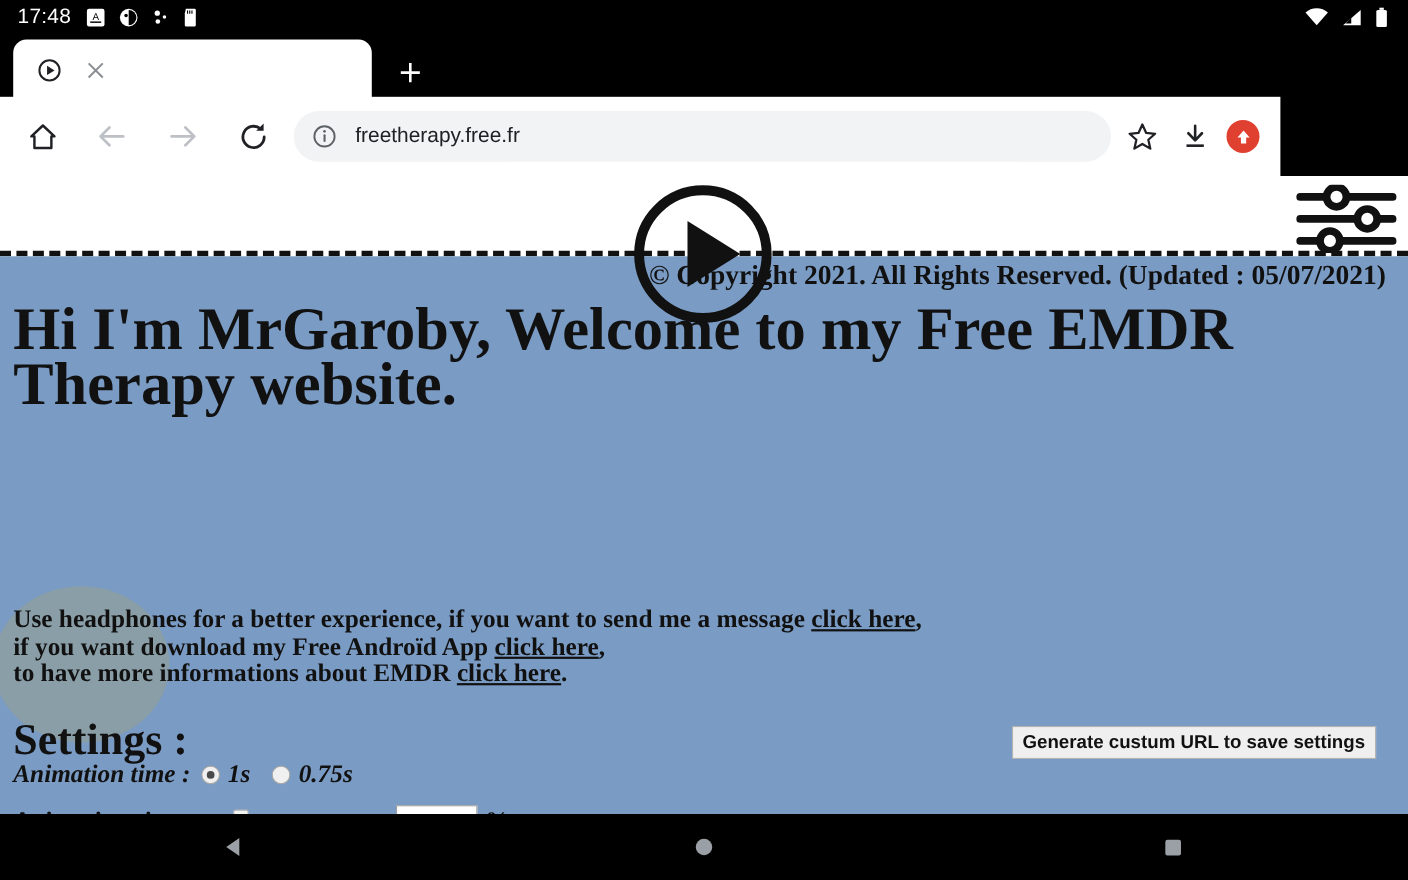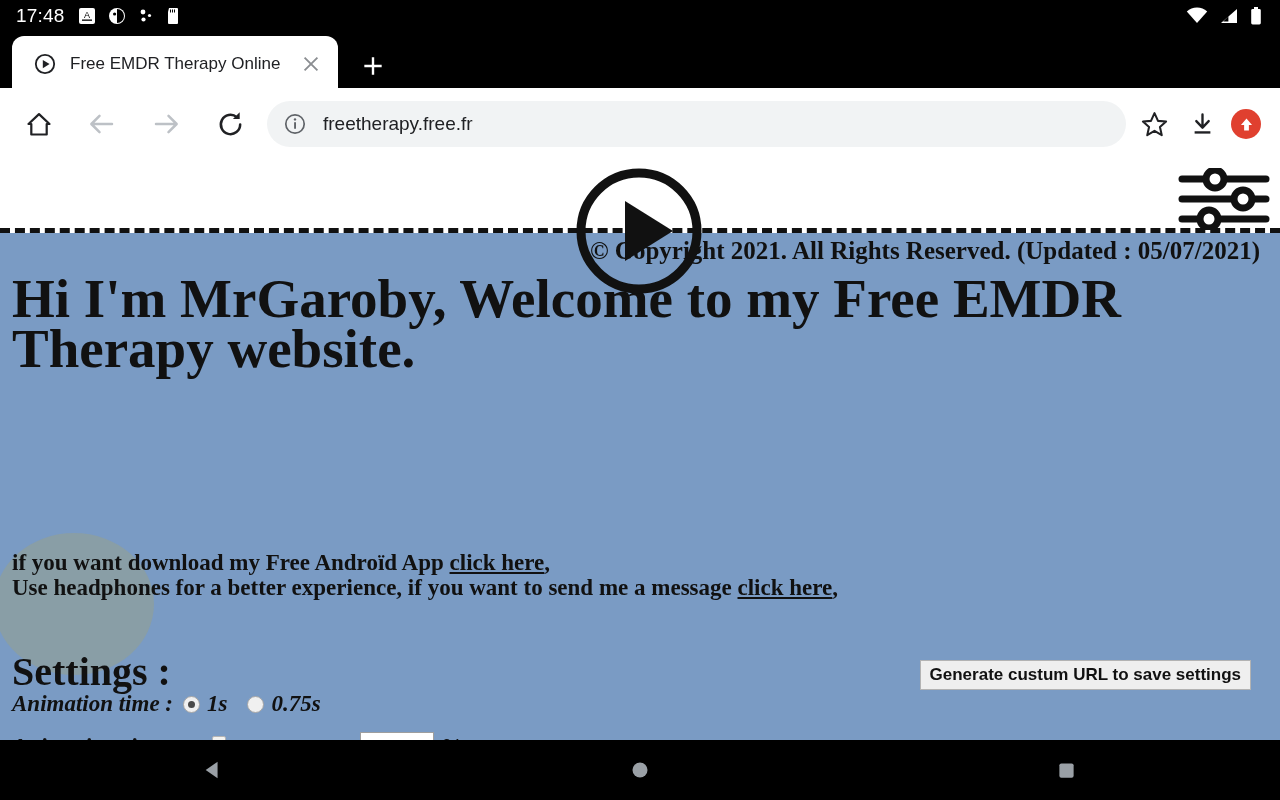--- a/index.html
+++ b/index.html
@@ -40,21 +40,21 @@
     flex: 1 1 auto; font-size: 17px; color: #202124; white-space: nowrap;
     overflow: hidden; text-overflow: ellipsis;
     font-family: "Liberation Sans", sans-serif;
   }
   .tab-close { width: 34px; height: 34px; flex: 0 0 34px; display: flex; align-items: center; justify-content: center; }
   .newtab {
     position: absolute; left: 352px; top: 13px; width: 42px; height: 42px;
     display: flex; align-items: center; justify-content: center;
   }
   .toolbar {
-    position: absolute; top: 56px; left: 0; width: 1280px; height: 72px;
+    position: absolute; top: 56px; left: 0; width: 1164px; height: 72px;
     background: #fff; display: flex; align-items: center; padding: 0 10px 0 16px;
   }
   .tb-btn { width: 46px; height: 46px; display: flex; align-items: center; justify-content: center; flex: 0 0 46px; }
   .tb-btn.home { margin-right: 17px; }
   .tb-btn.back { margin-right: 18px; }
   .tb-btn.fwd { margin-right: 18px; }
   .tb-btn.reload { margin-right: 14px; }
   .omnibox {
     flex: 1 1 auto; height: 46px; background: #f1f3f4; border-radius: 23px;
     display: flex; align-items: center; padding: 0 12px 0 16px; margin-right: 4px;
@@ -232,21 +232,20 @@
   </div>
 
   <div class="chrome">
 
     <div class="tabstrip">
       <div class="tab">
         <svg class="tab-fav" viewBox="0 0 24 24">
           <circle cx="12" cy="12" r="10" fill="none" stroke="#202124" stroke-width="2"></circle>
           <path d="M9.6 7.5 L17 12 L9.6 16.5 Z" fill="#202124"></path>
         </svg>
-        <span class="tab-title">Free EMDR Therapy Online</span>
         <span class="tab-close">
           <svg viewBox="0 0 24 24" width="22" height="22">
             <path d="M5 5 L19 19 M19 5 L5 19" stroke="#8a8d91" stroke-width="2" fill="none"></path>
           </svg>
         </span>
       </div>
       <div class="newtab">
         <svg viewBox="0 0 24 24" width="26" height="26">
           <path d="M12 4 L12 20 M4 12 L20 12" stroke="#ffffff" stroke-width="2.2" fill="none"></path>
         </svg>
@@ -337,24 +336,27 @@
     </div>
 
     <div class="content">
 
       <div class="copyright">© Copyright 2021. All Rights Reserved. (Updated : 05/07/2021)</div>
 
       <h1 class="headline">Hi I'm MrGaroby, Welcome to my Free EMDR Therapy website.</h1>
 
       <div class="paragraph">
         <div>
+          <span>Use headphones for a better experience, if you want to send me a message </span><a href="#">click here</a><span>,</span>
+        </div>
+        <div>
           <span>if you want download my Free Androïd App </span><a href="#">click here</a><span>,</span>
         </div>
         <div>
-          <span>Use headphones for a better experience, if you want to send me a message </span><a href="#">click here</a><span>,</span>
+          <span>to have more informations about EMDR </span><a href="#">click here</a><span>.</span>
         </div>
       </div>
 
       <h2 class="settings-title">Settings :</h2>
 
       <div class="row row-time">
         <span class="lbl">Animation time :</span>
         <span class="radio on"></span>
         <span class="radio-label">1s</span>
         <span class="radio"></span>

